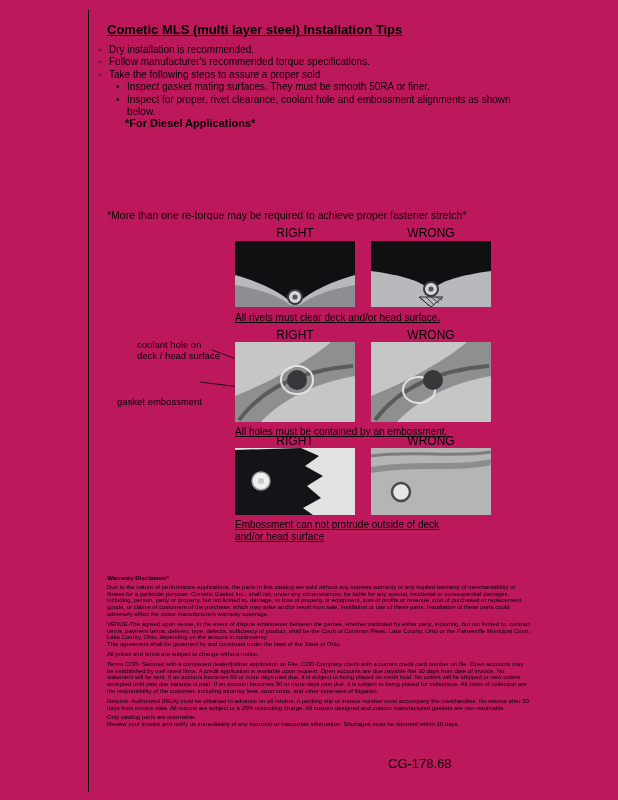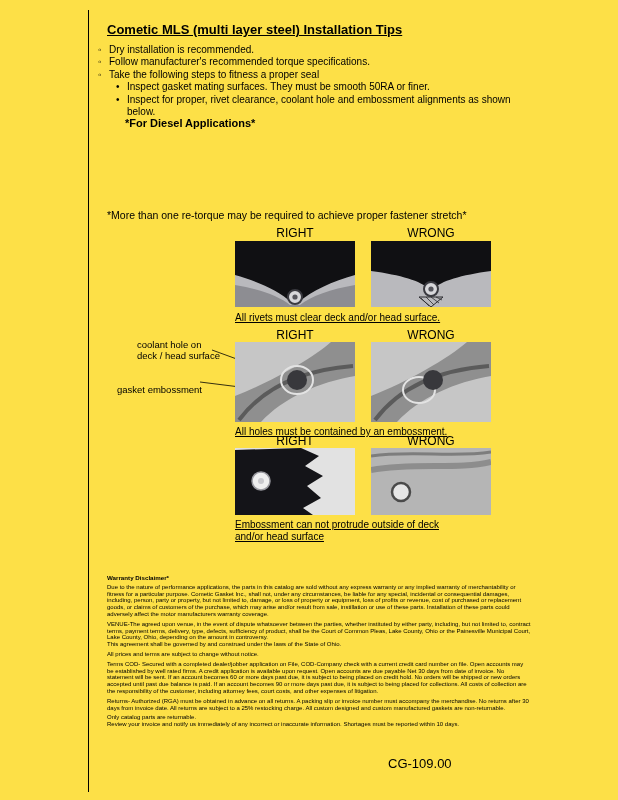--- a/index.html
+++ b/index.html
@@ -1,18 +1,18 @@
 <!DOCTYPE html>
 <html><head>
 <meta charset="utf-8">
 <style>
   * { margin:0; padding:0; box-sizing:border-box; }
   html,body { background:#ffffff; }
   .page {
-    position:relative; width:618px; height:800px; background:#fde047;
+    position:relative; width:618px; height:800px; background:#be185d;
     font-family:"Liberation Sans", sans-serif; color:#000; overflow:hidden;
   }
   .vrule { position:absolute; left:88px; top:10px; width:1px; height:782px; background:#000; }
   .title {
     position:absolute; left:107px; top:22px; font-size:13px; font-weight:bold;
     text-decoration:underline; white-space:nowrap;
   }
   .tips { position:absolute; left:98px; top:44px; width:440px; font-size:10px; line-height:12.4px; }
   .b1 { position:relative; padding-left:11px; }
   .b1::before { content:"◦"; position:absolute; left:0; top:0; }
@@ -46,21 +46,21 @@
 <body>
 
 <div class="page">
   <div class="vrule"></div>
 
   <h1 class="title">Cometic MLS (multi layer steel) Installation Tips</h1>
 
   <div class="tips">
     <div class="b1">Dry installation is recommended.</div>
     <div class="b1">Follow manufacturer's recommended torque specifications.</div>
-    <div class="b1">Take the following steps to fitness a proper seal</div>
+    <div class="b1">Take the following steps to assure a proper sold</div>
     <div class="b2">Inspect gasket mating surfaces.  They must be smooth 50RA or finer.</div>
     <div class="b2">Inspect for proper, rivet clearance, coolant hole and embossment alignments as shown below.</div>
   </div>
 
   <div class="diesel-h">*For Diesel Applications*</div>
   <p class="para" style="top:209px">*More than one re-torque may be required to achieve proper fastener stretch*</p>
 
   <span class="fig-label f1r">RIGHT</span>
   <span class="fig-label f1w">WRONG</span>
   <div class="panel p1l">
@@ -81,21 +81,21 @@
       <path d="M48,56 L72,56 L60,66 Z" fill="none" stroke="#2c2c30" stroke-width="1"></path>
       <path d="M50,57 L58,65 M55,56 L63,64 M60,56 L68,62 M65,56 L71,59" stroke="#2c2c30" stroke-width="0.8"></path>
     </svg>
   </div>
   <div class="caption c1">All rivets must clear deck and/or head surface.</div>
 
   <span class="fig-label f2r">RIGHT</span>
   <span class="fig-label f2w">WRONG</span>
   <div class="anno" style="left:137px; top:339px;">coolant hole on
 deck / head surface</div>
-  <div class="anno" style="left:117px; top:384px;text-align:center;">gasket embossment</div>
+  <div class="anno" style="left:117px; top:396px;text-align:center;">gasket embossment</div>
   <svg class="anno-lines" viewBox="0 0 224 64">
     <line x1="124" y1="14" x2="209" y2="45" stroke="#000" stroke-width="0.8"></line>
     <line x1="112" y1="46" x2="192" y2="56" stroke="#000" stroke-width="0.8"></line>
   </svg>
   <div class="panel p2l">
     <svg viewBox="0 0 120 80" preserveAspectRatio="none">
       <rect width="120" height="80" fill="#c6c6c6"></rect>
       <path d="M120,0 L120,34 C84,40 48,56 26,80 L0,80 L0,54 C36,40 78,16 96,0 Z" fill="#8f8f8f"></path>
       <path d="M4,78 C28,46 66,28 118,24" fill="none" stroke="#5b5b5b" stroke-width="4"></path>
       <ellipse cx="62" cy="38" rx="16" ry="14" fill="none" stroke="#e3e3e3" stroke-width="2"></ellipse>
@@ -139,14 +139,14 @@
     <p>Due to the nature of performance applications, the parts in this catalog are sold without any express warranty or any implied warranty of merchantability or fitness for a particular purpose.  Cometic Gasket Inc., shall not, under any circumstances, be liable for any special, incidental or consequential damages, including, person, party or property, but not limited to, damage, or loss of property or equipment, loss of profits or revenue, cost of purchased or replacement goods, or claims of customers of the purchase, which may arise and/or result from sale, instillation or use of these parts.  Installation of these parts could adversely affect the motor manufacturers warranty coverage.</p>
     <p>VENUE-The agreed upon venue, in the event of dispute whatsoever between the parties, whether instituted by either party, including, but not limited to, contract terms, payment terms, delivery, type, defects, sufficiency of product, shall be the Court of Common Pleas, Lake County, Ohio or the Painesville Municipal Court, Lake County, Ohio, depending on the amount in controversy.
 This agreement shall be governed by and construed under the laws of the State of Ohio.</p>
     <p>All prices and terms are subject to change without notice.</p>
     <p>Terms COD- Secured with a completed dealer/jobber application on File, COD-Company check with a current credit card number on file.  Open accounts may be established by well rated firms.  A credit application is available upon request.  Open accounts are due payable Net 30 days from date of invoice.  No statement will be sent.  If an account becomes 60 or more days past due, it is subject to being placed on credit hold.  No orders will be shipped or new orders accepted until past due balance is paid.  If an account becomes 90 or more days past due, it is subject to being placed for collections.  All costs of collection are the responsibility of the customer, including attorney fees, court costs, and other expenses of litigation.</p>
     <p>Returns- Authorized (RGA) must be obtained in advance on all returns.  A packing slip or invoice number must accompany the merchandise.  No returns after 30 days from invoice date.  All returns are subject to a 25% restocking charge.  All custom designed and custom manufactured gaskets are non-returnable.</p>
     <p>Only catalog parts are returnable.
 Review your invoice and notify us immediately of any incorrect or inaccurate information.  Shortages must be reported within 10 days.</p>
   </div>
 
-  <div class="pagenum">CG-109.00</div>
+  <div class="pagenum">CG-178.68</div>
 </div>
 
 </body></html>

